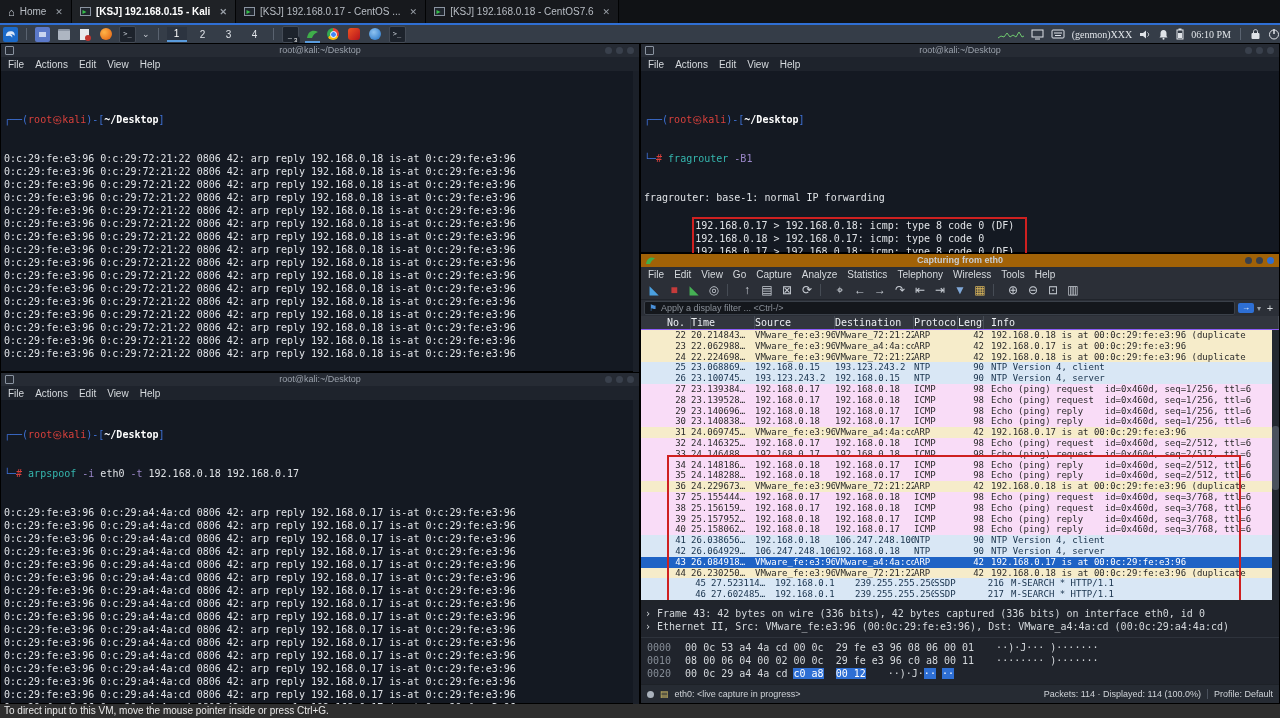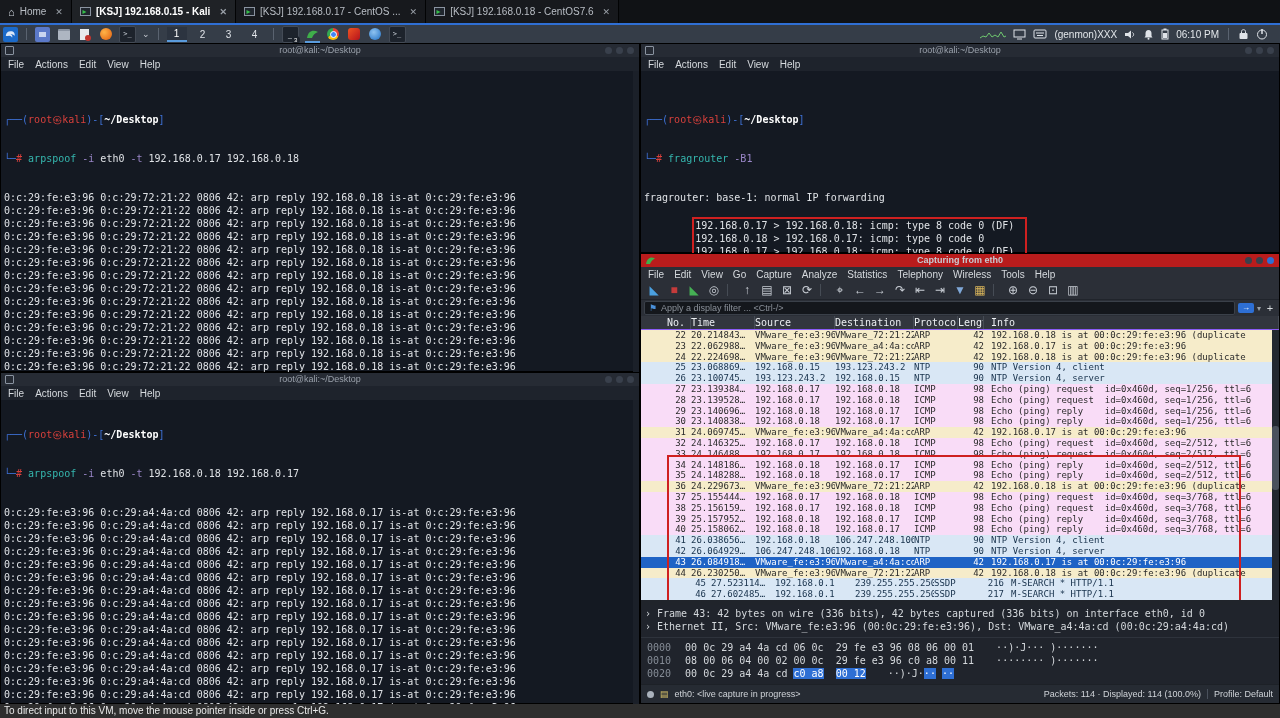--- a/index.html
+++ b/index.html
@@ -18,21 +18,21 @@
   .taskbar{position:absolute;top:25px;left:0;width:1280px;height:18px;background:#353d48;
            display:flex;align-items:center;font-size:10px;}
   .tb-left{display:flex;align-items:center;gap:6px;padding-left:3px;}
   .tbi{width:15px;height:15px;display:flex;align-items:center;justify-content:center;position:relative;}
   .tbsep{width:1px;height:12px;background:#5a6370;margin:0 2px;}
   .wsnum{width:16px;text-align:center;color:#dfe3e8;padding:1px 2px;}
   .wsnum.active{border-bottom:2px solid #5a9bdc;background:#2c3440;color:#fff;}
   .badge{position:absolute;right:-2px;bottom:-2px;width:8px;height:8px;border-radius:50%;
          background:#1c222b;color:#fff;font-size:6px;line-height:8px;text-align:center;}
   .underl{border-bottom:2px solid #5a9bdc;}
-  .tb-right{margin-left:auto;display:flex;align-items:center;gap:7px;padding-right:12px;color:#e2e6ea;}
+  .tb-right{margin-left:auto;display:flex;align-items:center;gap:7px;padding-right:0;color:#e2e6ea;font-family:Liberation Serif, serif;}
   .tb-right svg{display:block;}
   .chev{color:#c8cdd4;font-size:9px;}
   .icon-sq{border-radius:2px;}
   
   .desktop{position:absolute;top:43px;left:0;width:1280px;height:661px;background:#0a0b0d;}
   
   .term{position:absolute;background:#141922;border:1px solid #000;box-sizing:border-box;}
   .term-title{height:13px;background:#262b34;color:#9aa1ab;font-size:9px;line-height:13px;text-align:center;position:relative;}
   .term-title .tico{position:absolute;left:4px;top:2px;width:9px;height:9px;border:1px solid #8a93a0;border-radius:1px;box-sizing:border-box;}
   .wdots{position:absolute;right:5px;top:3px;display:flex;gap:4px;}
@@ -44,21 +44,21 @@
              color:#dfe2e6;padding:2px 0 0 3px;white-space:pre;overflow:hidden;}
   .tline{height:13px;white-space:pre;}
   .pb{color:#3f72d8;} .pr{color:#d8403c;margin-top:6px;} .pw{color:#ffffff;font-weight:bold;}
   .cmd{color:#35b6ae;} .opt{color:#9a86c8;} .txt{color:#dfe2e6;}
   .pad-top{padding-top:16px;}
   .redbox{display:inline-block;border:2px solid #cf2020;padding:0 4px 1px 1px;margin-left:0px;min-width:326px;}
   .vscroll{position:absolute;top:0;right:0;width:6px;height:100%;background:#1b2029;}
   
   .ws{position:absolute;left:640px;top:210px;width:640px;height:451px;background:#2b2f37;border:1px solid #000;
       box-sizing:border-box;display:flex;flex-direction:column;}
-  .ws-title{height:13px;background:#b91c1c;color:#c7ccd3;font-size:9px;line-height:13px;text-align:center;position:relative;font-weight:bold;}
+  .ws-title{height:13px;background:#a16207;color:#c7ccd3;font-size:9px;line-height:13px;text-align:center;position:relative;font-weight:bold;}
   .ws-menu{height:14px;display:flex;gap:10px;align-items:center;padding-left:7px;font-size:10px;color:#d6dade;background:#2b2f37;}
   .ws-toolbar{height:18px;display:flex;align-items:center;gap:2px;padding-left:4px;background:#2b2f37;border-bottom:1px solid #20242b;}
   .wtb{width:18px;height:16px;font-size:12px;line-height:16px;text-align:center;color:#c8cdd4;}
   .wtb.sep{width:6px;border-left:1px solid #464c55;height:12px;margin:0 2px;}
   .ws-filterbar{height:14px;display:flex;align-items:center;background:#2b2f37;padding:1px 3px;gap:3px;}
   .filter-input{flex:1;height:12px;background:#14171c;border:1px solid #3a4049;border-radius:2px;
                 display:flex;align-items:center;gap:4px;padding:0 4px;font-size:9px;color:#8a9099;}
   .fbookmark{color:#4a90d9;font-size:9px;}
   .fapply{width:16px;height:10px;background:#2e6fd4;border-radius:2px;color:#fff;font-size:8px;line-height:10px;text-align:center;}
   .fdrop{color:#9aa0a8;font-size:8px;}
@@ -274,21 +274,20 @@
       </div>
       <div class="term-menu">
           <span class="mitem">File</span>
           <span class="mitem">Actions</span>
           <span class="mitem">Edit</span>
           <span class="mitem">View</span>
           <span class="mitem">Help</span>
         </div>
       <div class="term-body pad-top" style="height:300px;">
         <div class="tline"><span class="pb">┌──(</span><span class="pr">root㉿kali</span><span class="pb">)-[</span><span class="pw">~/Desktop</span><span class="pb">]</span></div>
-        <div class="tline"><span class="pb">└─</span><span class="pr"># </span><span class="cmd">arpspoof</span><span class="txt"> </span><span class="opt">-i</span><span class="txt"> eth0 </span><span class="opt">-t</span><span class="txt"> 192.168.0.17 192.168.0.18</span></div>
         <div><div class="tline">0:c:29:fe:e3:96 0:c:29:72:21:22 0806 42: arp reply 192.168.0.18 is-at 0:c:29:fe:e3:96</div><div class="tline">0:c:29:fe:e3:96 0:c:29:72:21:22 0806 42: arp reply 192.168.0.18 is-at 0:c:29:fe:e3:96</div><div class="tline">0:c:29:fe:e3:96 0:c:29:72:21:22 0806 42: arp reply 192.168.0.18 is-at 0:c:29:fe:e3:96</div><div class="tline">0:c:29:fe:e3:96 0:c:29:72:21:22 0806 42: arp reply 192.168.0.18 is-at 0:c:29:fe:e3:96</div><div class="tline">0:c:29:fe:e3:96 0:c:29:72:21:22 0806 42: arp reply 192.168.0.18 is-at 0:c:29:fe:e3:96</div><div class="tline">0:c:29:fe:e3:96 0:c:29:72:21:22 0806 42: arp reply 192.168.0.18 is-at 0:c:29:fe:e3:96</div><div class="tline">0:c:29:fe:e3:96 0:c:29:72:21:22 0806 42: arp reply 192.168.0.18 is-at 0:c:29:fe:e3:96</div><div class="tline">0:c:29:fe:e3:96 0:c:29:72:21:22 0806 42: arp reply 192.168.0.18 is-at 0:c:29:fe:e3:96</div><div class="tline">0:c:29:fe:e3:96 0:c:29:72:21:22 0806 42: arp reply 192.168.0.18 is-at 0:c:29:fe:e3:96</div><div class="tline">0:c:29:fe:e3:96 0:c:29:72:21:22 0806 42: arp reply 192.168.0.18 is-at 0:c:29:fe:e3:96</div><div class="tline">0:c:29:fe:e3:96 0:c:29:72:21:22 0806 42: arp reply 192.168.0.18 is-at 0:c:29:fe:e3:96</div><div class="tline">0:c:29:fe:e3:96 0:c:29:72:21:22 0806 42: arp reply 192.168.0.18 is-at 0:c:29:fe:e3:96</div><div class="tline">0:c:29:fe:e3:96 0:c:29:72:21:22 0806 42: arp reply 192.168.0.18 is-at 0:c:29:fe:e3:96</div><div class="tline">0:c:29:fe:e3:96 0:c:29:72:21:22 0806 42: arp reply 192.168.0.18 is-at 0:c:29:fe:e3:96</div><div class="tline">0:c:29:fe:e3:96 0:c:29:72:21:22 0806 42: arp reply 192.168.0.18 is-at 0:c:29:fe:e3:96</div><div class="tline">0:c:29:fe:e3:96 0:c:29:72:21:22 0806 42: arp reply 192.168.0.18 is-at 0:c:29:fe:e3:96</div></div>
         <div class="vscroll"></div>
       </div>
     </div>
 
     <div class="term" style="left:0;top:329px;width:640px;height:332px;">
       <div class="term-title">
         <span class="tico"></span>
         <span>root@kali:~/Desktop</span>
         <span class="wdots">
@@ -636,21 +635,21 @@
             <span class="list-thumb"></span>
           </div>
         <div class="ws-redbox"></div>
       </div>
       <div class="ws-split"></div>
       <div class="ws-details" id="detail-lines">
           <div class="dline">› Frame 43: 42 bytes on wire (336 bits), 42 bytes captured (336 bits) on interface eth0, id 0</div>
           <div class="dline">› Ethernet II, Src: VMware_fe:e3:96 (00:0c:29:fe:e3:96), Dst: VMware_a4:4a:cd (00:0c:29:a4:4a:cd)</div>
         </div>
       <div class="ws-hex" id="hex-rows">
-          <div class="hrow"><span class="hoff">0000</span><span class="hbytes"><span>00 0c 29 a4 4a cd 06 0c</span><span>  </span><span>29 fe e3 96 08 06 00 01</span></span><span class="hascii"><span>··)·J···</span><span> </span><span>)·······</span></span></div>
+          <div class="hrow"><span class="hoff">0000</span><span class="hbytes"><span>00 0c 53 a4 4a cd 00 0c</span><span>  </span><span>29 fe e3 96 08 06 00 01</span></span><span class="hascii"><span>··)·J···</span><span> </span><span>)·······</span></span></div>
           <div class="hrow"><span class="hoff">0010</span><span class="hbytes"><span>08 00 06 04 00 02 00 0c</span><span>  </span><span>29 fe e3 96 c0 a8 00 11</span></span><span class="hascii"><span>········</span><span> </span><span>)·······</span></span></div>
           <div class="hrow"><span class="hoff">0020</span><span class="hbytes"><span>00 0c 29 a4 4a cd </span><span class="hl">c0 a8</span><span>  </span><span class="hl">00 12</span></span><span class="hascii"><span>··)·J·</span><span class="hl">··</span><span> </span><span class="hl">··</span></span></div>
         </div>
       <div class="ws-status">
         <span class="sdot"></span>
         <span class="sdoc">▤</span>
         <span>eth0: &lt;live capture in progress&gt;</span>
         <span class="spacer"></span>
         <span>Packets: 114 · Displayed: 114 (100.0%)</span>
         <span class="ssep"></span>

